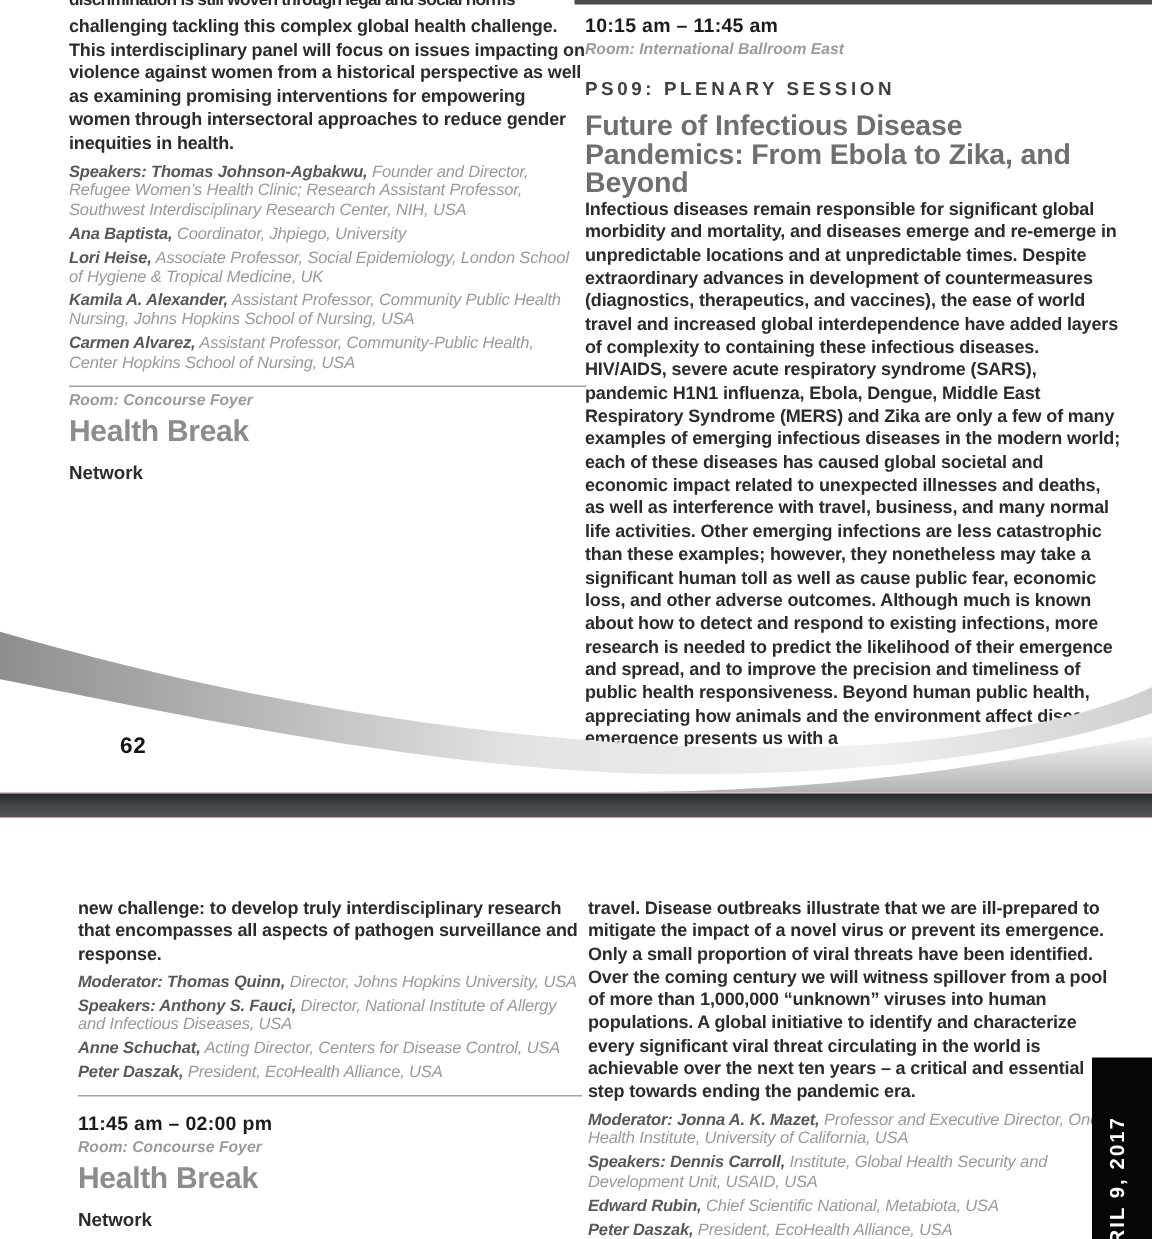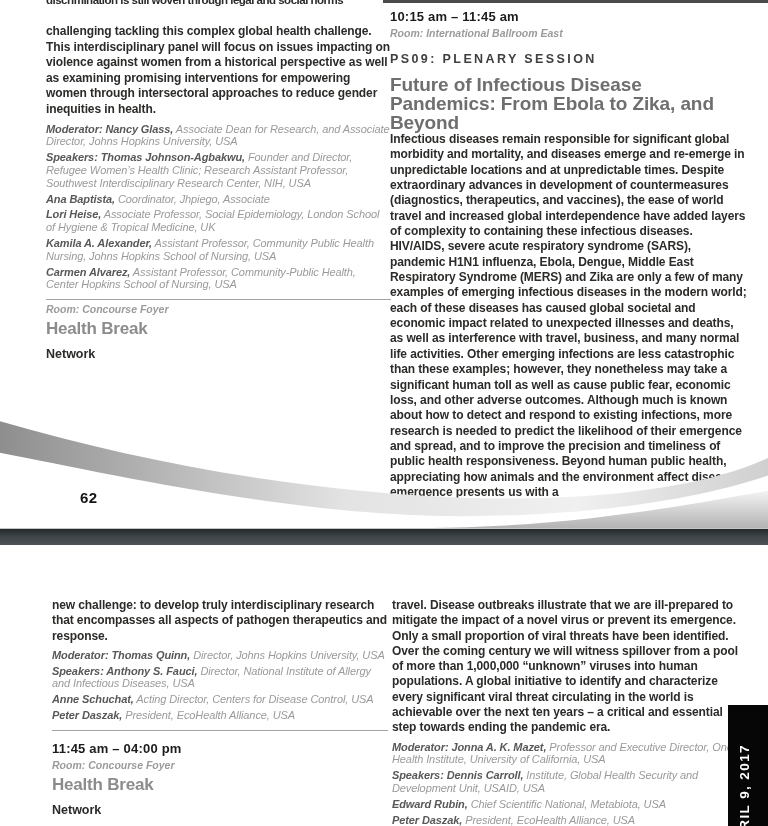--- a/index.html
+++ b/index.html
@@ -9,31 +9,31 @@
   
   .page1{position:absolute;left:0;top:0;width:768px;height:528px;overflow:hidden;background:#fff;}
   .col{position:absolute;top:0;}
   .col-p1-left{left:46px;width:345px;}
   .col-p1-right{left:390px;width:358px;}
 
   .cutline{height:9px;overflow:hidden;width:345px;}
   .cutline span{display:block;margin-top:-7px;white-space:nowrap;font-size:11.5px;font-weight:bold;
     letter-spacing:-0.5px;color:#2d2b29;line-height:15px;}
   .para{margin:0;font-size:12px;line-height:15.6px;font-weight:bold;color:#2d2b29;letter-spacing:-0.1px;}
-  .p1-intro{margin-top:15px;}
+  .p1-intro{margin-top:1px;}
 
   .people{margin-top:5px;}
   .person{margin:0 0 3px 0;font-size:11px;line-height:12.8px;font-style:italic;color:#9a9a9a;letter-spacing:-0.1px;}
   .person .lead{font-weight:bold;color:#585858;}
 
   .rule{border:0;border-top:1px solid #a3a3a3;margin:8px 0 0 0;width:100%;}
 
   .time{margin:10px 0 0 0;font-size:13px;font-weight:bold;color:#1d1c1b;letter-spacing:0.2px;}
   .room{margin:3px 0 0 0;font-size:10.5px;font-weight:bold;font-style:italic;color:#9b9b9b;}
-  .break-title{margin:4px 0 0 0;font-size:17px;font-weight:bold;color:#8c8c8c;letter-spacing:-0.2px;}
+  .break-title{margin:4px 0 0 0;font-size:20px;font-weight:bold;color:#8c8c8c;letter-spacing:-0.2px;}
   .break-note{margin:8px 0 0 0;font-size:12.5px;font-weight:bold;color:#2d2b29;}
 
   .top-rule{position:absolute;left:383px;top:0;width:385px;height:3px;background:#4b4b4b;}
   .r-time{margin-top:9px;}
   .session-code{margin:13px 0 0 0;font-size:12.5px;font-weight:bold;color:#404040;letter-spacing:2.4px;}
   .session-title{margin:9px 0 0 0;font-size:19px;line-height:19px;font-weight:bold;color:#6f6f6f;width:352px;letter-spacing:-0.1px;}
   .r-body{margin-top:0;line-height:15.35px;}
 
   .swoosh{position:absolute;left:0;top:400px;width:768px;height:128px;}
   .pagenum{position:absolute;left:80px;top:489px;font-size:15px;font-weight:bold;color:#151413;letter-spacing:0.5px;z-index:3;}
@@ -60,23 +60,22 @@
 
   <section class="page1">
 
     <div class="col col-p1-left">
       <div class="cutline">
         <span>discrimination is still woven through legal and social norms</span>
       </div>
       <p class="para p1-intro">challenging tackling this complex global health challenge. This interdisciplinary panel will focus on issues impacting on violence against women from a historical perspective as well as examining promising interventions for empowering women through intersectoral approaches to reduce gender inequities in health.</p>
 
       <div class="people">
-        <p class="person"><span class="lead">Moderator: Nancy Glass,</span><span class="role"> Associate Dean for Research, and Associate Director, Johns Hopkins University, USA</span></p>
         <p class="person"><span class="lead">Speakers: Thomas Johnson-Agbakwu,</span><span class="role"> Founder and Director, Refugee Women’s Health Clinic; Research Assistant Professor, Southwest Interdisciplinary Research Center, NIH, USA</span></p>
-        <p class="person"><span class="lead">Ana Baptista,</span><span class="role"> Coordinator, Jhpiego, Associate</span></p>
+        <p class="person"><span class="lead">Ana Baptista,</span><span class="role"> Coordinator, Jhpiego, University</span></p>
         <p class="person"><span class="lead">Lori Heise,</span><span class="role"> Associate Professor, Social Epidemiology, London School of Hygiene &amp; Tropical Medicine, UK</span></p>
         <p class="person"><span class="lead">Kamila A. Alexander,</span><span class="role"> Assistant Professor, Community Public Health Nursing, Johns Hopkins School of Nursing, USA</span></p>
         <p class="person"><span class="lead">Carmen Alvarez,</span><span class="role"> Assistant Professor, Community-Public Health, Center Hopkins School of Nursing, USA</span></p>
       </div>
 
       <hr class="rule">
 
       <div class="break">
         <p class="room">Room: Concourse Foyer</p>
         <p class="break-title">Health Break</p>
@@ -112,33 +111,33 @@
     </svg>
 
     <div class="pagenum">62</div>
   </section>
 
   <div class="band"></div>
 
   <section class="page2">
 
     <div class="col col-p2-left">
-      <p class="para p2-para">new challenge: to develop truly interdisciplinary research that encompasses all aspects of pathogen therapeutics and response.</p>
+      <p class="para p2-para">new challenge: to develop truly interdisciplinary research that encompasses all aspects of pathogen surveillance and response.</p>
 
       <div class="people">
         <p class="person"><span class="lead">Moderator: Thomas Quinn,</span><span class="role"> Director, Johns Hopkins University, USA</span></p>
         <p class="person"><span class="lead">Speakers: Anthony S. Fauci,</span><span class="role"> Director, National Institute of Allergy and Infectious Diseases, USA</span></p>
         <p class="person"><span class="lead">Anne Schuchat,</span><span class="role"> Acting Director, Centers for Disease Control, USA</span></p>
         <p class="person"><span class="lead">Peter Daszak,</span><span class="role"> President, EcoHealth Alliance, USA</span></p>
       </div>
 
       <hr class="rule">
 
       <div class="break">
-        <p class="time">11:45 am – 04:00 pm</p>
+        <p class="time">11:45 am – 02:00 pm</p>
         <p class="room">Room: Concourse Foyer</p>
         <p class="break-title">Health Break</p>
         <p class="break-note">Network</p>
       </div>
 
     </div>
 
     <div class="col col-p2-right">
       <p class="para p2-para">travel. Disease outbreaks illustrate that we are ill-prepared to mitigate the impact of a novel virus or prevent its emergence. Only a small proportion of viral threats have been identified. Over the coming century we will witness spillover from a pool of more than 1,000,000 “unknown” viruses into human populations. A global initiative to identify and characterize every significant viral threat circulating in the world is achievable over the next ten years – a critical and essential step towards ending the pandemic era.</p>
 

